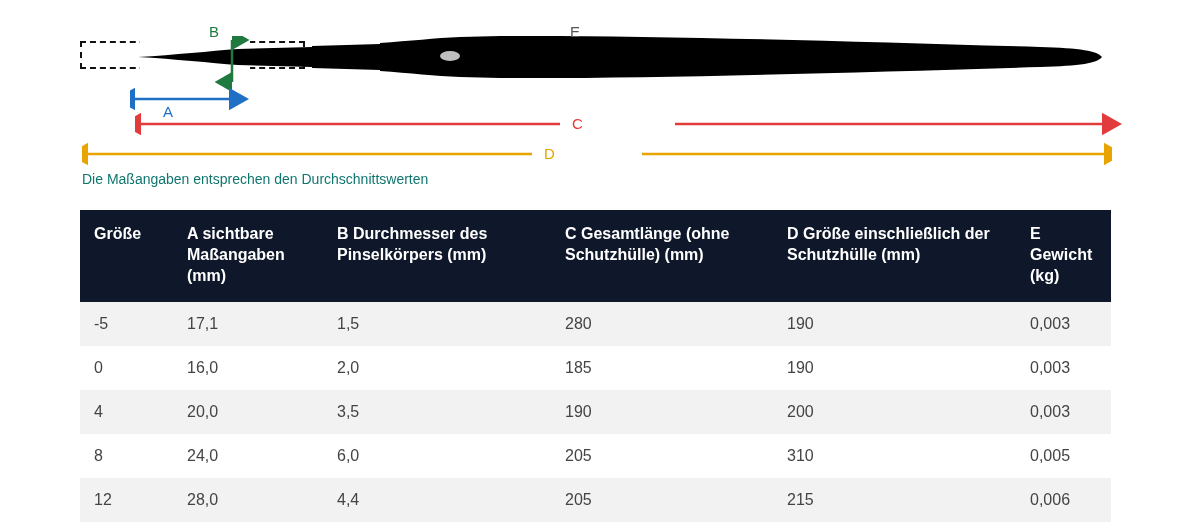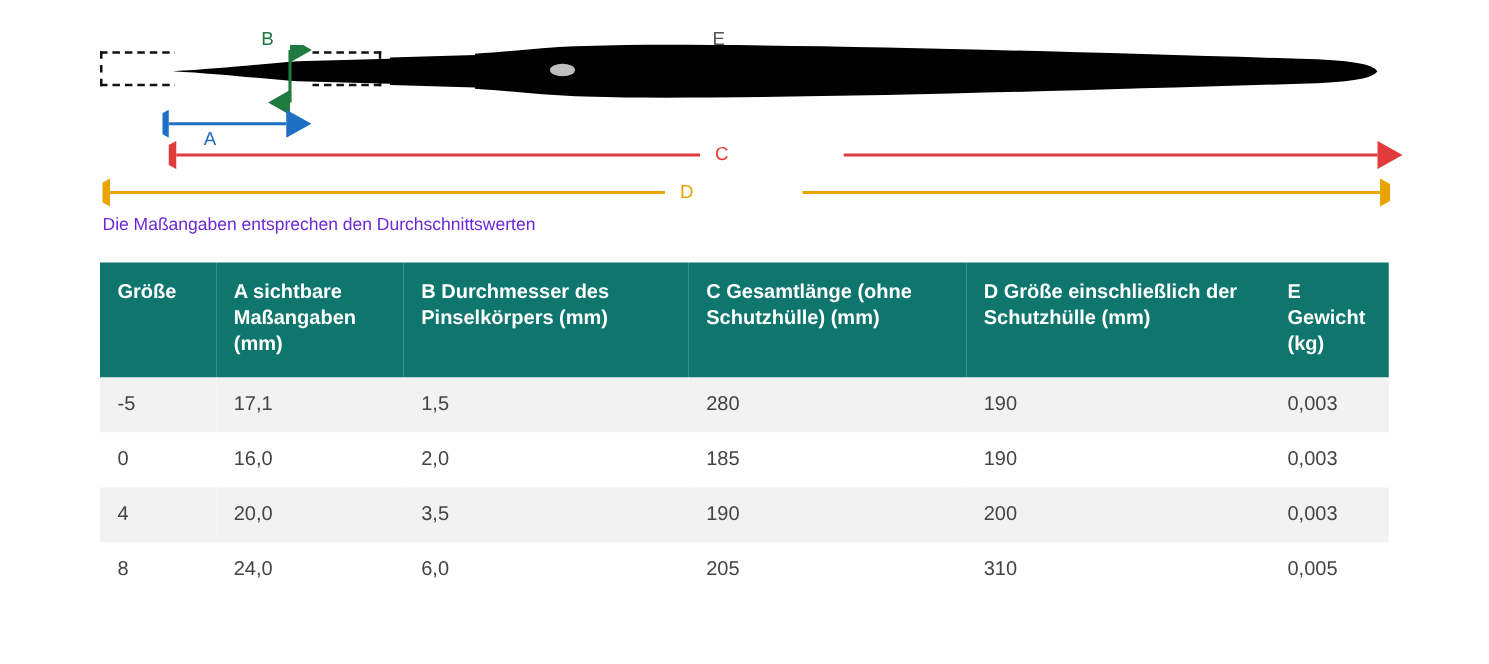--- a/index.html
+++ b/index.html
@@ -66,37 +66,37 @@
   .lbl-E { color: #555555; left: 570px; top: 24px; }
   .lbl-A { color: #1f6fc4; left: 163px; top: 104px; }
   .lbl-C { color: #e23b3b; left: 572px; top: 116px; }
   .lbl-D { color: #e8a400; left: 544px; top: 146px; }
 
   .caption {
     position: absolute;
     left: 82px;
     top: 171px;
     font-size: 14px;
-    color: #6d28d9;
+    color: #0f766e;
   }
 
   
   .table-wrap {
     position: absolute;
     left: 80px;
     top: 210px;
     width: 1031px;
   }
   table {
     border-collapse: collapse;
     width: 1031px;
     table-layout: fixed;
   }
   thead th {
-    background: #0f766e;
+    background: #0f172a;
     color: #ffffff;
     font-size: 16px;
     font-weight: bold;
     text-align: left;
     padding: 14px 14px 16px 14px;
     vertical-align: top;
     line-height: 1.3;
   }
   tbody td {
     font-size: 16px;
@@ -240,15 +240,23 @@
         <td>0,003</td>
       </tr>
       <tr>
         <td>8</td>
         <td>24,0</td>
         <td>6,0</td>
         <td>205</td>
         <td>310</td>
         <td>0,005</td>
       </tr>
+      <tr class="alt">
+        <td>12</td>
+        <td>28,0</td>
+        <td>4,4</td>
+        <td>205</td>
+        <td>215</td>
+        <td>0,006</td>
+      </tr>
     </tbody>
   </table>
 </div>
 
 </body></html>

